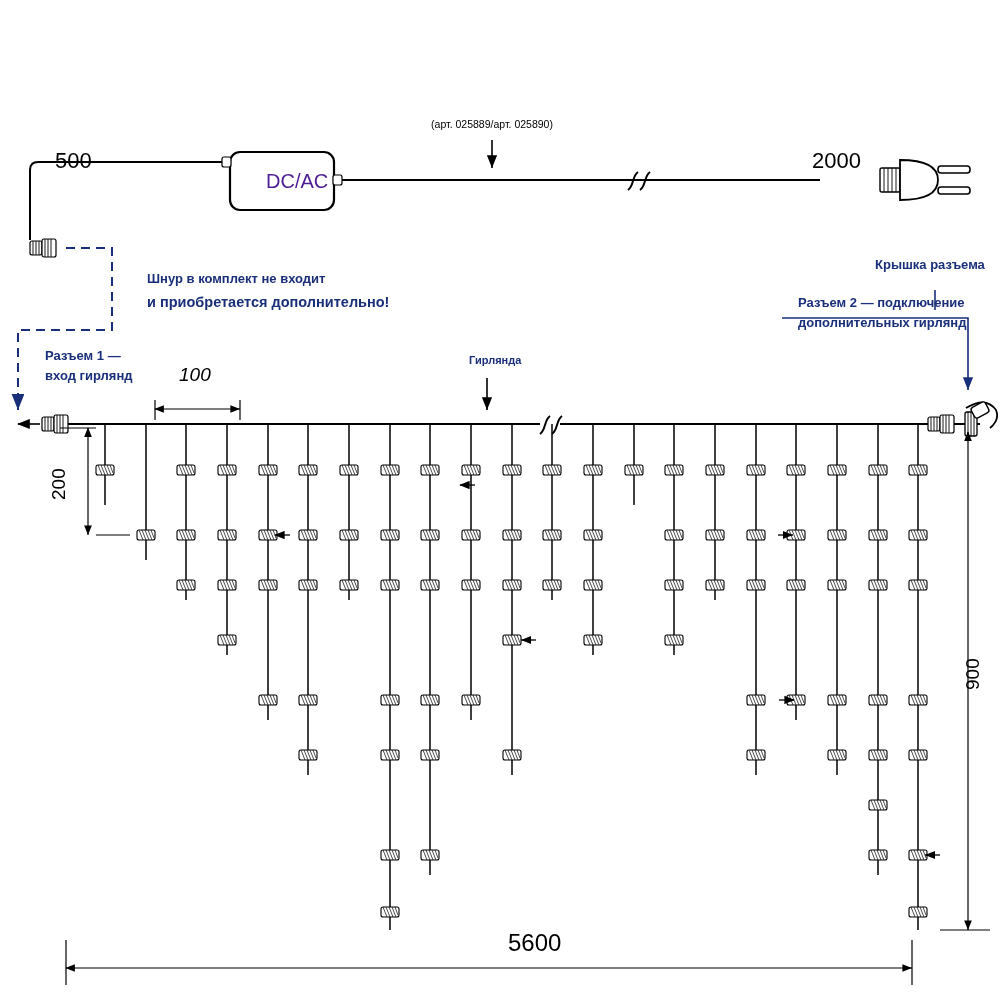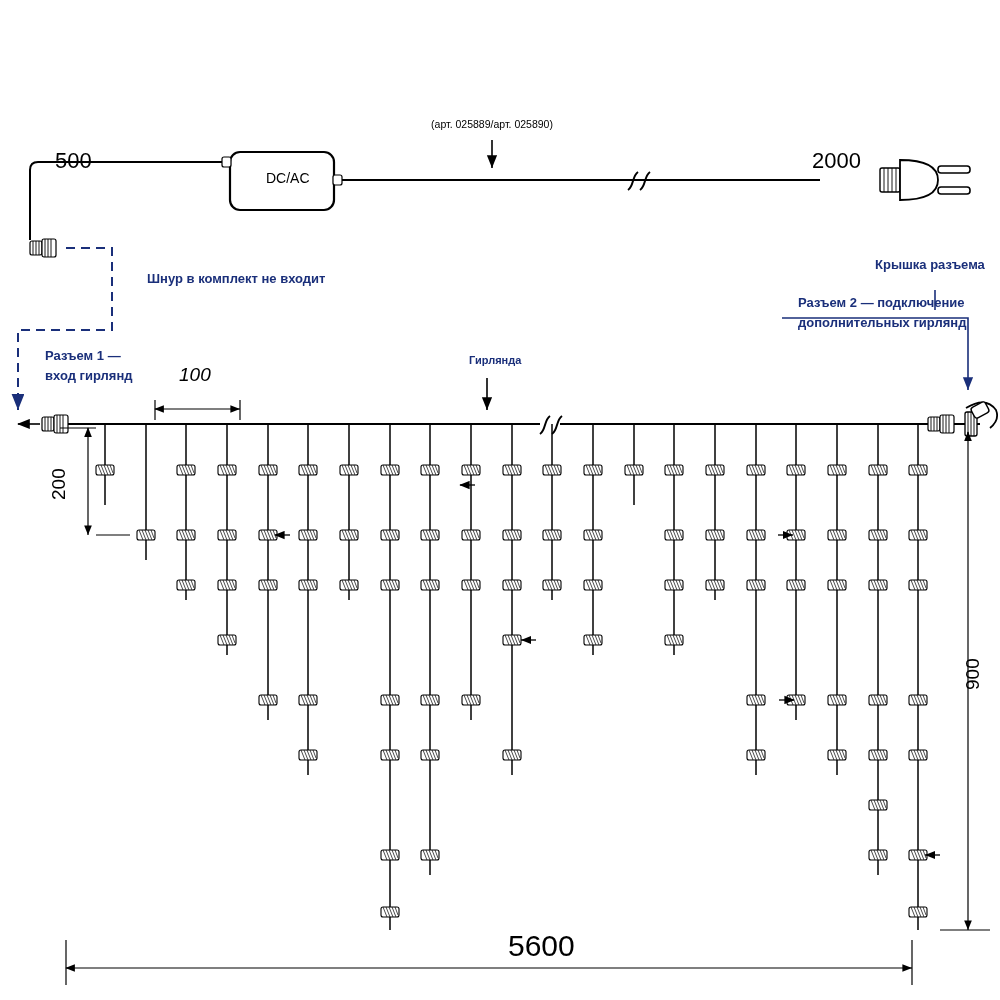--- a/index.html
+++ b/index.html
@@ -484,35 +484,36 @@
       <path d="M487,378 L487,410" stroke="#000" stroke-width="1.6" fill="none" marker-end="url(#arrEnd)"></path>
     </g>
   </svg>
 
   <div class="lbl title-sub" style="left:352px; top:118px; width:280px;">(арт. 025889/арт. 025890)</div>
 
   <div class="lbl dim" style="left:55px; top:148px; font-size:22px;">500</div>
 
   <div class="lbl dim" style="left:812px; top:148px; font-size:22px;">2000</div>
 
-  <div class="lbl" style="left:266px; top:170px; font-size:14px; color:#000000;">DC/AC</div>
+  <div class="lbl" style="left:266px; top:170px; font-size:20px; color:#4c1d95;">DC/AC</div>
 
   <div class="lbl lbl-blue" style="left:130px; top:272px; font-size:13px;">Шнур в комплект не входит</div>
+  <div class="lbl lbl-blue" style="left:130px; top:294px; font-size:14.5px;">и приобретается дополнительно!</div>
 
   <div class="lbl lbl-blue" style="left:28px; top:349px; font-size:13px;">Разъем 1 —</div>
   <div class="lbl lbl-blue" style="left:28px; top:369px; font-size:13px;">вход гирлянд</div>
 
   <div class="lbl lbl-blue" style="left:858px; top:258px; font-size:13px;">Крышка разъема</div>
 
   <div class="lbl lbl-blue" style="left:781px; top:296px; font-size:13px;">Разъем 2 — подключение</div>
   <div class="lbl lbl-blue" style="left:781px; top:316px; font-size:13px;">дополнительных гирлянд</div>
 
   <div class="lbl lbl-blue" style="left:452px; top:354px; font-size:11px;">Гирлянда</div>
 
   <div class="lbl dim" style="left:179px; top:364px;font-style:italic;">100</div>
 
   <div class="lbl dim rot" style="left:48px; top:500px; transform:rotate(-90deg);">200</div>
 
   <div class="lbl dim rot" style="left:962px; top:690px; transform:rotate(-90deg);">900</div>
 
-  <div class="lbl dim" style="left:508px; top:929px; font-size:30px;text-align:right;">5600</div>
+  <div class="lbl dim" style="left:508px; top:929px; font-size:24px;text-align:right;">5600</div>
 
 </div>
 
 </body></html>

